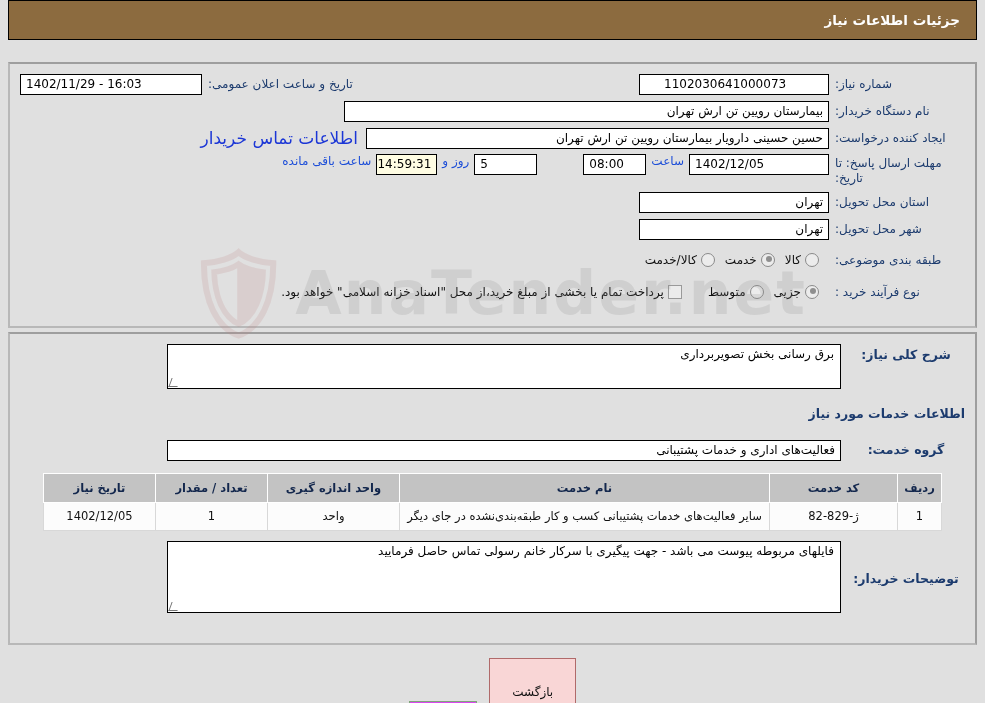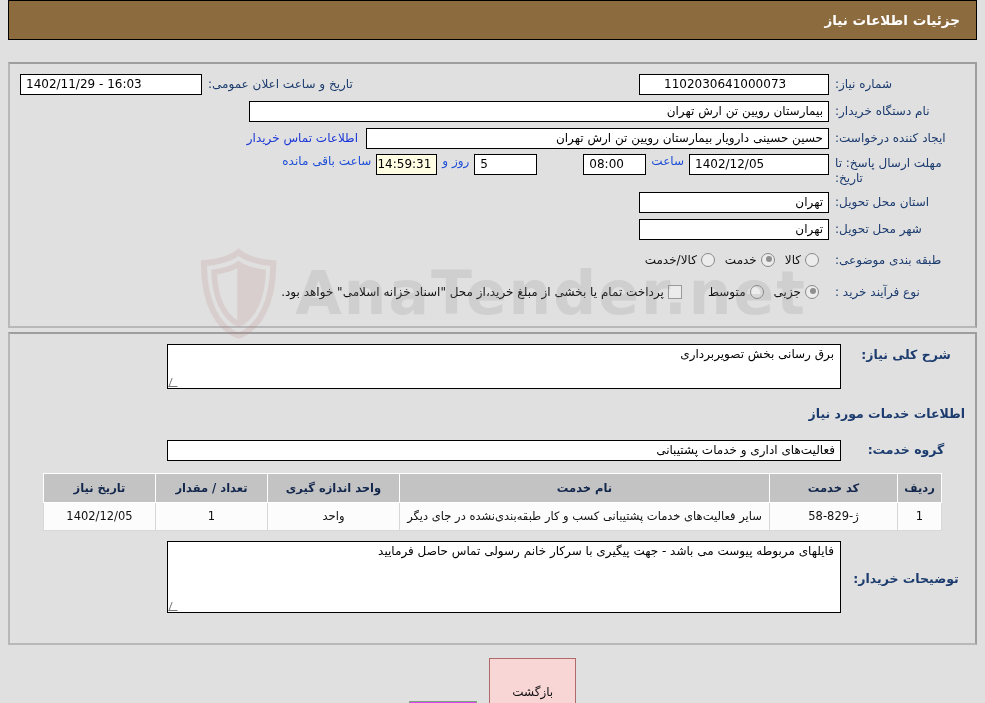--- a/index.html
+++ b/index.html
@@ -85,21 +85,21 @@
     color: #000;
     text-align: right;
     overflow: hidden;
     white-space: nowrap;
   }
   .fld.center { text-align: left; }
   .fld.yellow { background: #fffde3; }
 
   .link {
     color: #1b36d6;
-    font-size: 12px;
+    font-size: 17px;
     text-decoration: none;
     white-space: nowrap;
     padding: 0 8px;
     cursor: pointer;
   }
   .plain {
     font-size: 12px;
     color: #1d4ed8;
     white-space: nowrap;
     padding: 0 5px;
@@ -256,21 +256,21 @@
   <div class="row" style="margin-top:9px;">
     <span class="lbl w-big">شماره نیاز:</span>
     <span class="fld center" style="width:190px;padding-left:24px;">1102030641000073</span>
     <span style="flex:1 1 auto;"></span>
     <span class="lbl">تاریخ و ساعت اعلان عمومی:</span>
     <span class="fld center" style="width:182px;">16:03 - 1402/11/29</span>
   </div>
 
   <div class="row">
     <span class="lbl w-big">نام دستگاه خریدار:</span>
-    <span class="fld" style="width:580px;padding-left:12px;">بیمارستان رویین تن ارش تهران</span>
+    <span class="fld" style="width:485px;padding-left:12px;">بیمارستان رویین تن ارش تهران</span>
   </div>
 
   <div class="row">
     <span class="lbl w-big">ایجاد کننده درخواست:</span>
     <span class="fld" style="width:463px;">حسین حسینی دارویار بیمارستان رویین تن ارش تهران</span>
     <a class="link">اطلاعات تماس خریدار</a>
   </div>
 
   <div class="row" style="align-items:flex-start;">
     <span class="lbl w-big" style="padding-top:2px;">مهلت ارسال پاسخ: تا تاریخ:</span>
@@ -353,21 +353,21 @@
           <th>کد خدمت</th>
           <th>نام خدمت</th>
           <th>واحد اندازه گیری</th>
           <th>تعداد / مقدار</th>
           <th>تاریخ نیاز</th>
         </tr>
       </thead>
       <tbody>
         <tr>
           <td>1</td>
-          <td>ژ-829-58</td>
+          <td>ژ-829-82</td>
           <td>سایر فعالیت‌های خدمات پشتیبانی کسب و کار طبقه‌بندی‌نشده در جای دیگر</td>
           <td>واحد</td>
           <td>1</td>
           <td>1402/12/05</td>
         </tr>
       </tbody>
     </table>
   </div>
 
   <div class="row" style="align-items:flex-start; margin-top:10px;">

